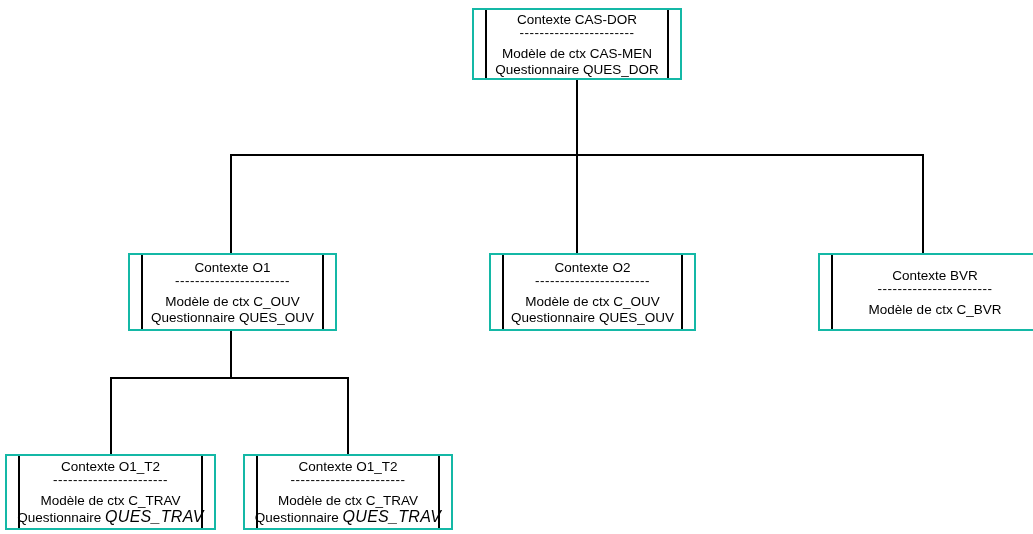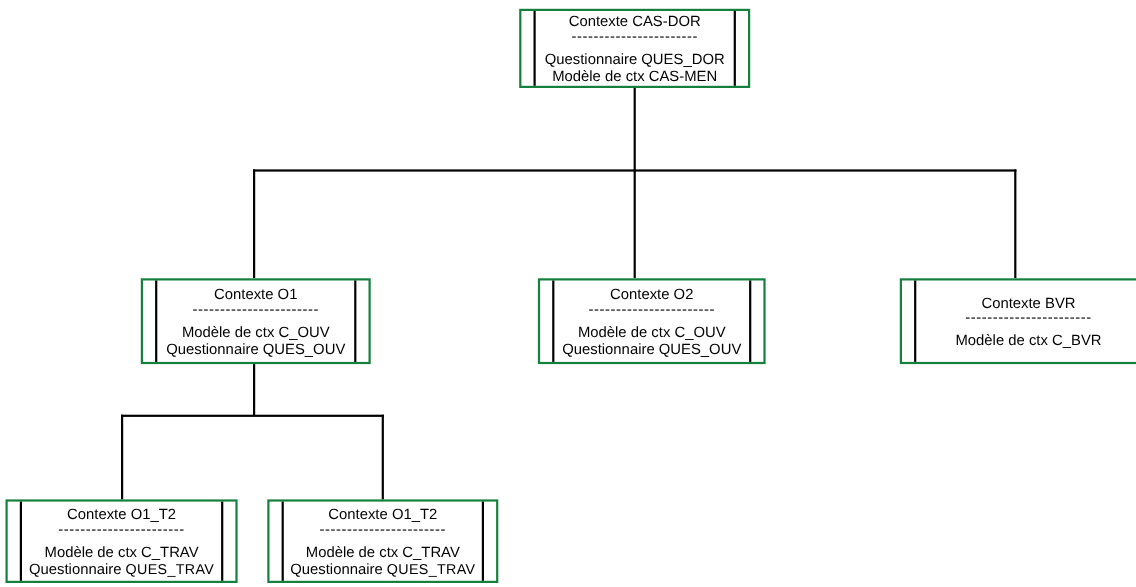--- a/index.html
+++ b/index.html
@@ -16,21 +16,21 @@
     color: #000000;
     overflow: hidden;
   }
   .line {
     position: absolute;
     background: #000000;
   }
   .node {
     position: absolute;
     box-sizing: border-box;
-    border: 2px solid #15803d;
+    border: 2px solid #14b8a6;
     background: #ffffff;
   }
   .node .side-left {
     position: absolute;
     left: 11px;
     top: 0;
     bottom: 0;
     width: 0;
     border-left: 2px solid #000000;
   }
@@ -61,22 +61,23 @@
   }
   .node .sep {
     line-height: 9px;
     margin-bottom: 9px;
     letter-spacing: 0.5px;
   }
   .node .row {
     line-height: 16px;
   }
   .code-sm {
-    font-size: 13px;
+    font-size: 16px;
     letter-spacing: 0.3px;
+    font-style: italic;
   }
 </style>
 </head>
 <body>
 
 <div class="canvas">
 
   <div class="line" style="left:576px; top:79px; width:2px; height:77px;"></div>
   <div class="line" style="left:230px; top:154px; width:694px; height:2px;"></div>
   <div class="line" style="left:230px; top:154px; width:2px; height:99px;"></div>
@@ -86,22 +87,22 @@
   <div class="line" style="left:110px; top:377px; width:239px; height:2px;"></div>
   <div class="line" style="left:110px; top:377px; width:2px; height:78px;"></div>
   <div class="line" style="left:347px; top:377px; width:2px; height:78px;"></div>
 
   <div class="node" style="left:472px; top:8px; width:210px; height:72px;">
     <div class="side-left"></div>
     <div class="side-right"></div>
     <div class="content">
       <div class="title">Contexte CAS-DOR</div>
       <div class="sep">-----------------------</div>
+      <div class="row">Modèle de ctx CAS-MEN</div>
       <div class="row"><span>Questionnaire </span><span>QUES_DOR</span></div>
-      <div class="row">Modèle de ctx CAS-MEN</div>
     </div>
   </div>
 
   <div class="node" style="left:128px; top:253px; width:209px; height:78px;">
     <div class="side-left"></div>
     <div class="side-right"></div>
     <div class="content">
       <div class="title">Contexte O1</div>
       <div class="sep">-----------------------</div>
       <div class="row">Modèle de ctx C_OUV</div>

